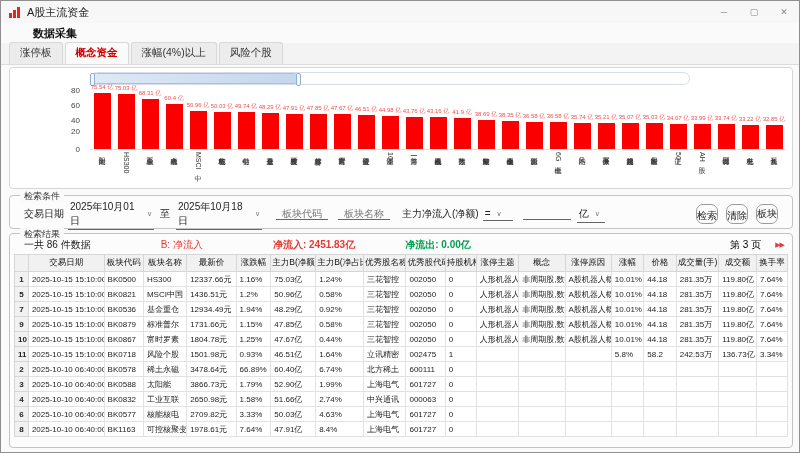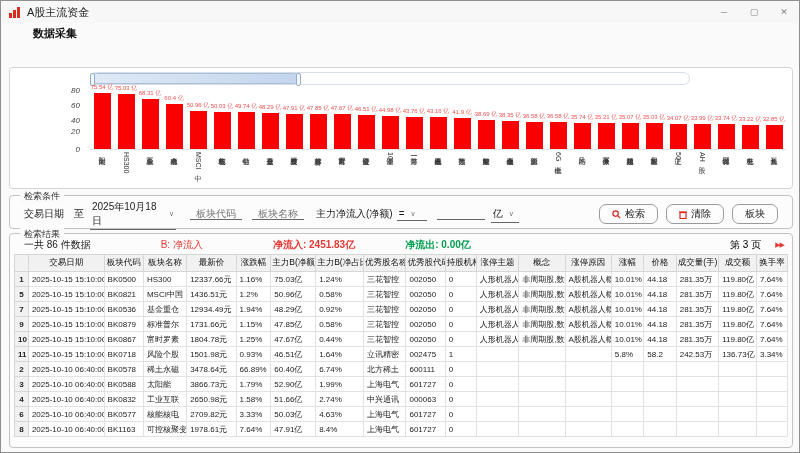--- a/index.html
+++ b/index.html
@@ -22,42 +22,42 @@
   .tab { font-size:10.5px; color:#333; background:#ececec; border:1px solid #d8d8d8; border-bottom:none; padding:3px 10px 4px; margin-right:2px; border-radius:3px 3px 0 0; }
   .tab.active { background:#fafafa; color:#cf0000; font-weight:bold; }
 
   
   .chart-panel { position:absolute; top:66px; left:8px; width:784px; height:122px; background:#fff; border:1px solid #d5d5d5; border-radius:4px; }
   .dz-track { position:absolute; top:4px; left:80px; width:600px; height:13px; border:1px solid #d7dee8; border-radius:7px; background:#fff; }
   .dz-fill { position:absolute; top:0; left:0; height:11px; width:35%; background:linear-gradient(90deg,#dfe9f6,#c3d6ec); border:1px solid #a9c0da; border-radius:6px; }
   .dz-handle { position:absolute; top:-1px; width:5px; height:13px; background:#f4f8fc; border:1px solid #90aecf; border-radius:2px; }
   .dz-handle.left { left:-2px; } .dz-handle.right { right:-2px; }
   .yaxis { position:absolute; left:0; top:22px; width:74px; height:60px; }
-  .ytick { position:absolute; right:4px; font-size:8px; color:#444;font-style:italic; }
+  .ytick { position:absolute; right:4px; font-size:8px; color:#444; }
   .plot { position:absolute; left:80px; top:22px; right:6px; height:60px; display:flex; align-items:flex-end; border-bottom:1px solid #e4e4e4; }
   .slot { flex:1; position:relative; display:flex; align-items:flex-end; justify-content:center; height:60px; }
   .bar { width:17px; background:#fb0000; }
   .bar-label { position:absolute; left:50%; transform:translateX(-50%); font-size:6px; color:#f25050; white-space:nowrap; }
   .xrow { position:absolute; left:80px; top:84px; right:6px; height:36px; display:flex; }
   .xlab { flex:1; display:flex; justify-content:center; }
   .xlab span { writing-mode:vertical-lr; font-size:7px; color:#333; letter-spacing:0; line-height:1; }
 
   
   .groupbox { position:absolute; left:8px; width:784px; border:1px solid #c3c3c3; border-radius:4px; background:#fcfcfc; }
   .gb-legend { position:absolute; top:-6px; left:10px; background:#fafafa; padding:0 4px; font-size:9px; color:#333; }
   #search-box { top:194px; height:34px; }
   #results-box { top:232px; height:215px; }
 
   
   .search-row { position:absolute; top:8px; left:0; right:0; height:20px; display:flex; align-items:center; font-size:10px; color:#222; }
   .lbl { margin:0 4px 0 14px; }
   .combo { border-bottom:1px solid #666; padding:1px 2px; display:flex; align-items:center; font-size:10px; color:#222; background:transparent; }
   .combo .arrow { color:#777; font-size:7px; margin-left:6px; }
   .uinput { border:none; border-bottom:1px solid #666; text-align:center; font-size:10px; color:#9a9a9a; background:transparent; }
-  .btn { display:flex; align-items:center; justify-content:center; gap:4px; border:1px solid #9a9a9a; border-radius:7px; background:#fdfdfd; font-size:10px; color:#222; height:20px; padding:0 12px; margin-left:8px; }
+  .btn { display:flex; align-items:center; justify-content:center; gap:4px; border:1px solid #9a9a9a; border-radius:7px; background:#fdfdfd; font-size:10px; color:#222; height:20px; padding:0 0; margin-left:8px;flex-direction:column; }
 
   
   .info-row { position:absolute; top:4px; left:0; right:8px; height:14px; font-size:10px; display:flex; align-items:center; }
   .red { color:#e53935; } .green { color:#00a050; }
   .table-wrap { position:absolute; top:20px; left:4px; right:4px; bottom:4px; overflow:hidden; }
   table { width:100%; border-collapse:collapse; table-layout:fixed; font-size:8px; }
   th { background:#f1f1f1; border:1px solid #d6d6d6; font-weight:normal; color:#111; padding:2px 1px; white-space:nowrap; overflow:hidden; font-size:8.5px; }
   td { border:1px solid #e2e2e2; color:#222; padding:1.5px 3px; white-space:nowrap; overflow:hidden; background:#fff; }
   td.rownum { background:#f1f1f1; font-weight:bold; text-align:center; border-color:#d6d6d6; }
   .ff-icon { color:#e53935; font-size:7px; letter-spacing:-1px; margin-left:14px; }
@@ -78,20 +78,26 @@
       <div class="win-btn">─</div>
       <div class="win-btn">▢</div>
       <div class="win-btn">✕</div>
     </div>
   </div>
 
   <div class="menubar">
     <span class="menu-item">数据采集</span>
   </div>
 
+  <div class="tabbar">
+    <div class="tab">涨停板</div>
+    <div class="tab active">概念资金</div>
+    <div class="tab">涨幅(4%)以上</div>
+    <div class="tab">风险个股</div>
+  </div>
 
   <div class="chart-panel">
     <div class="dz-track">
       <div class="dz-fill">
         <div class="dz-handle left"></div>
         <div class="dz-handle right"></div>
       </div>
     </div>
     <div class="yaxis">
         <span class="ytick" style="bottom: -4px;">0</span>
@@ -306,20 +312,24 @@
         <div class="xlab">
           <span>长江三角</span>
         </div>
       </div>
   </div>
 
   <div class="groupbox" id="search-box">
     <span class="gb-legend">检索条件</span>
     <div class="search-row">
       <span class="lbl">交易日期</span>
+      <div class="combo" style="width:86px">
+        <span>2025年10月01日</span>
+          <span class="arrow">∨</span>
+      </div>
       <span class="lbl" style="margin:0 6px">至</span>
       <div class="combo" style="width:86px">
         <span>2025年10月18日</span>
           <span class="arrow">∨</span>
       </div>
       <input class="uinput" style="width: 52px; margin-left: 14px;" placeholder="板块代码">
       <input class="uinput" style="width: 52px; margin-left: 10px;" placeholder="板块名称">
       <span class="lbl" style="margin-left:12px">主力净流入(净额)</span>
       <div class="combo" style="width:30px">
         <span>=</span>

